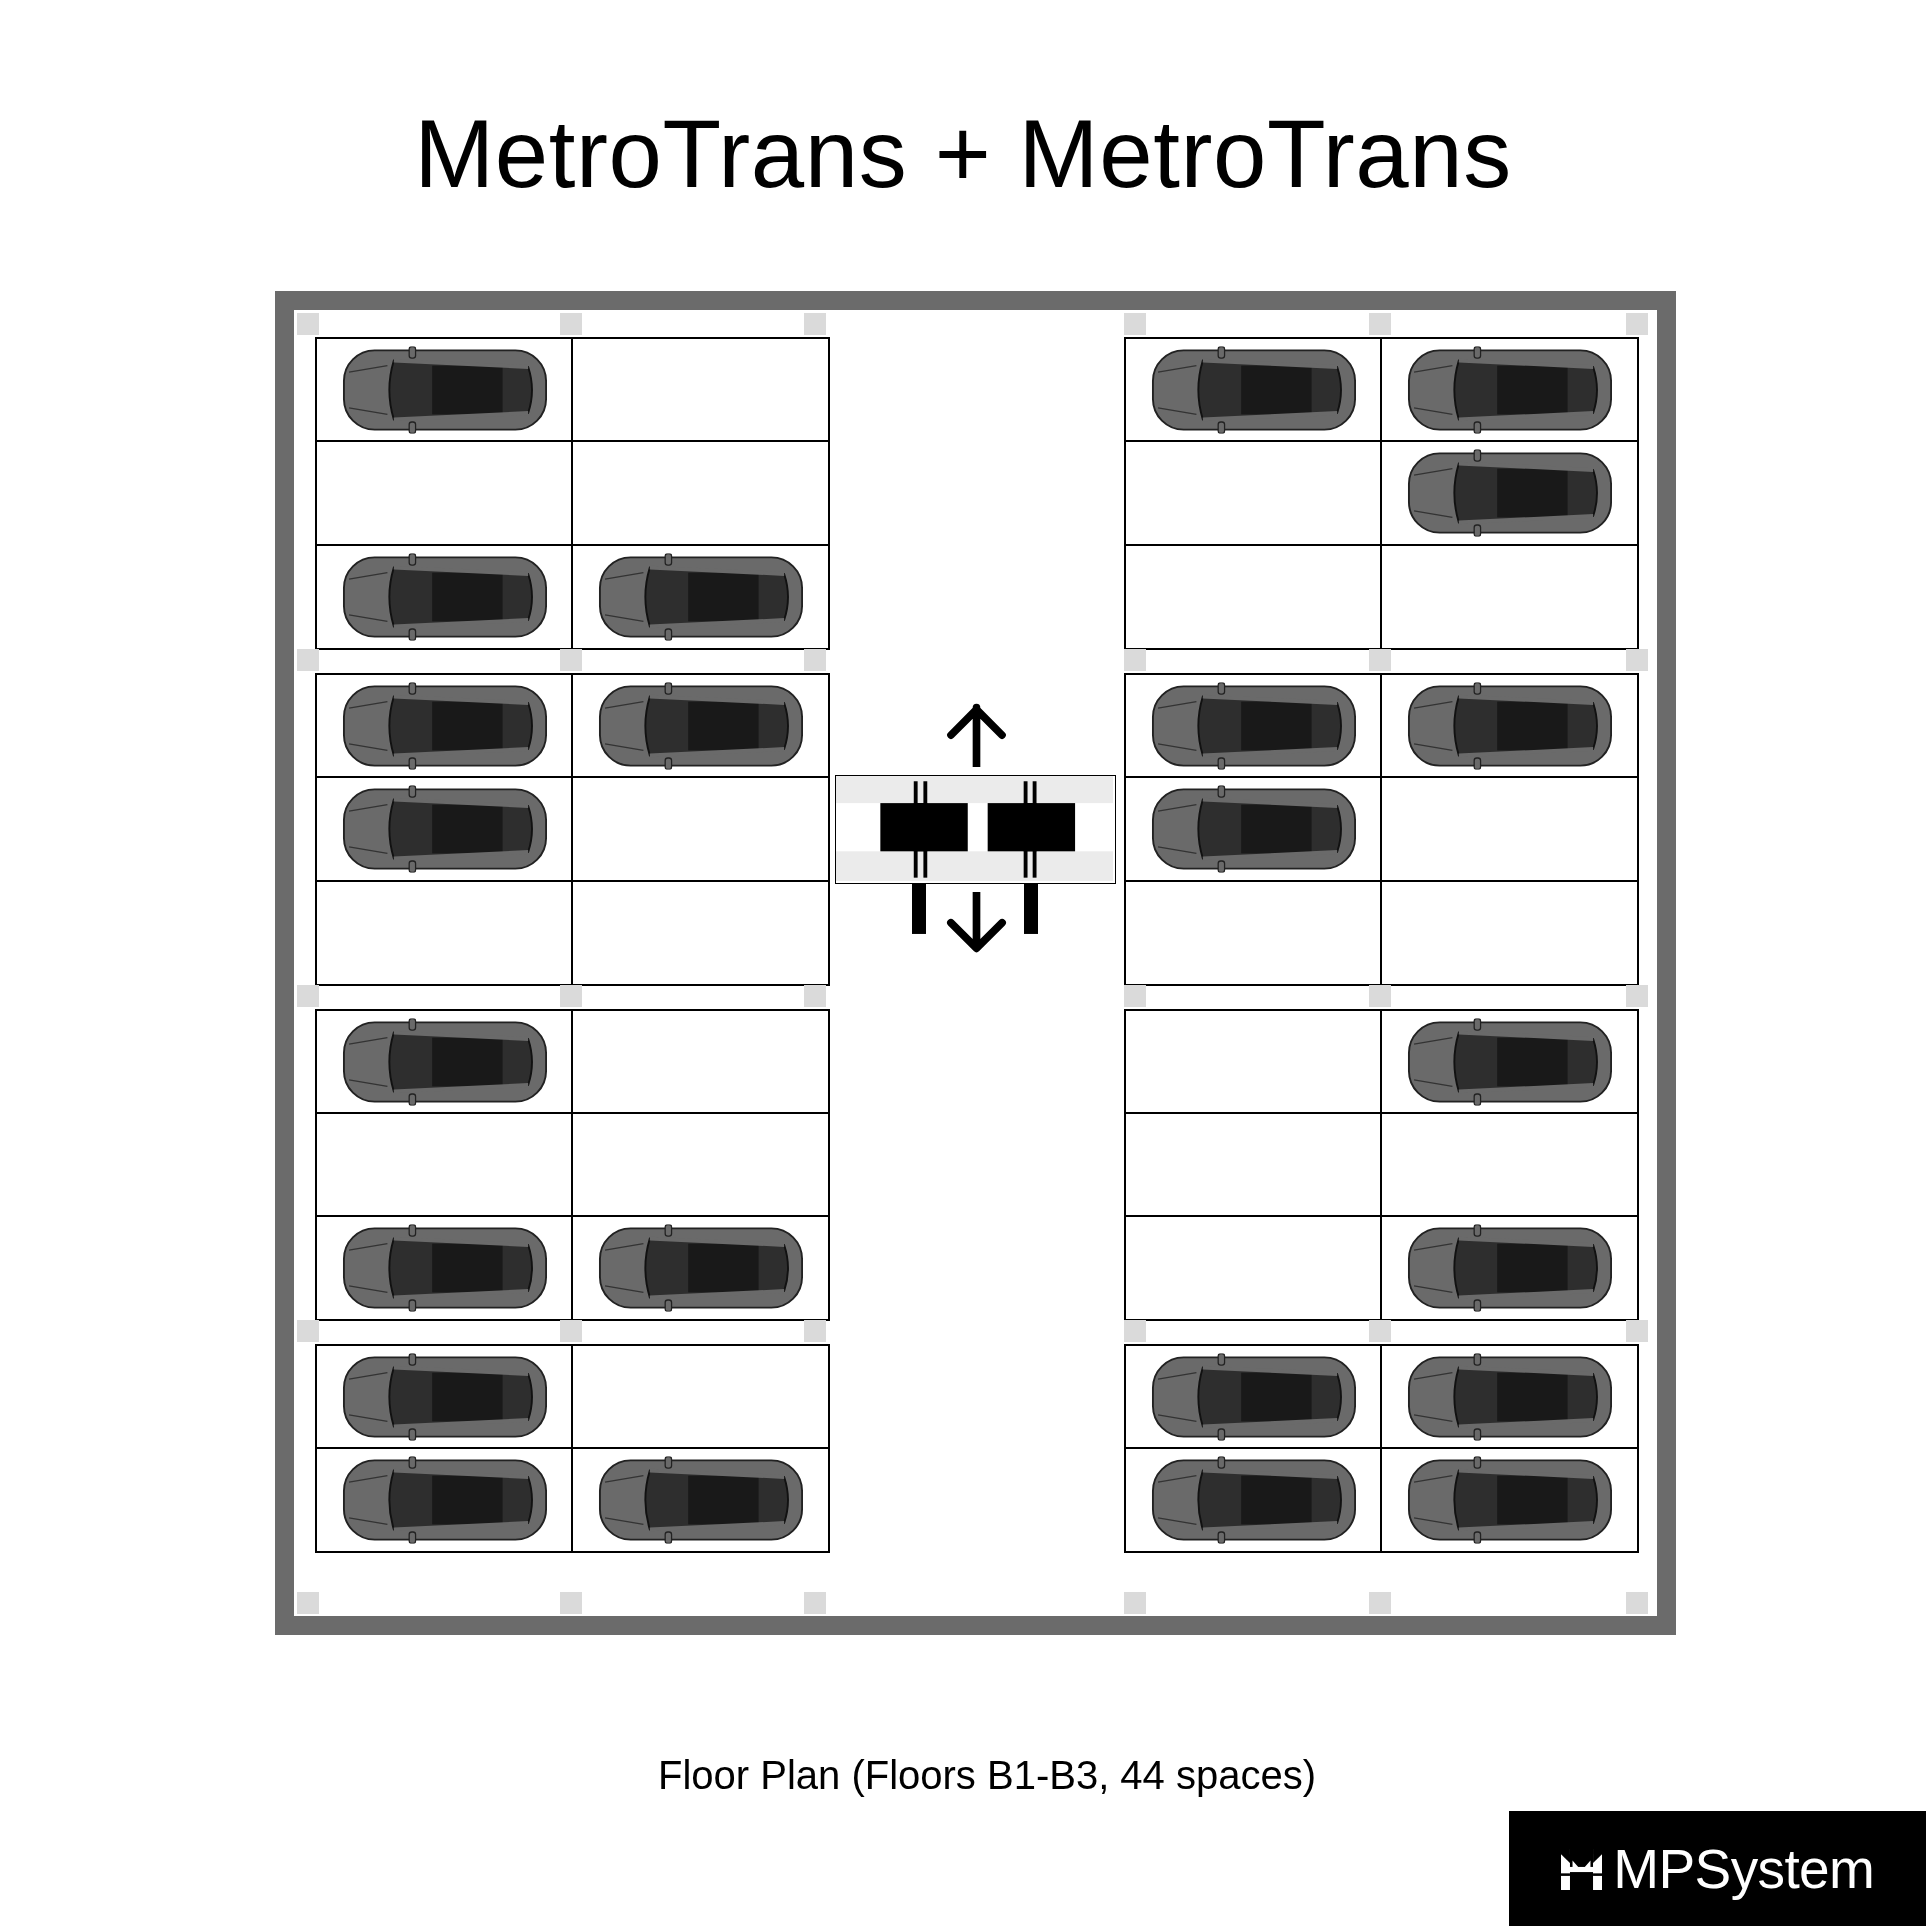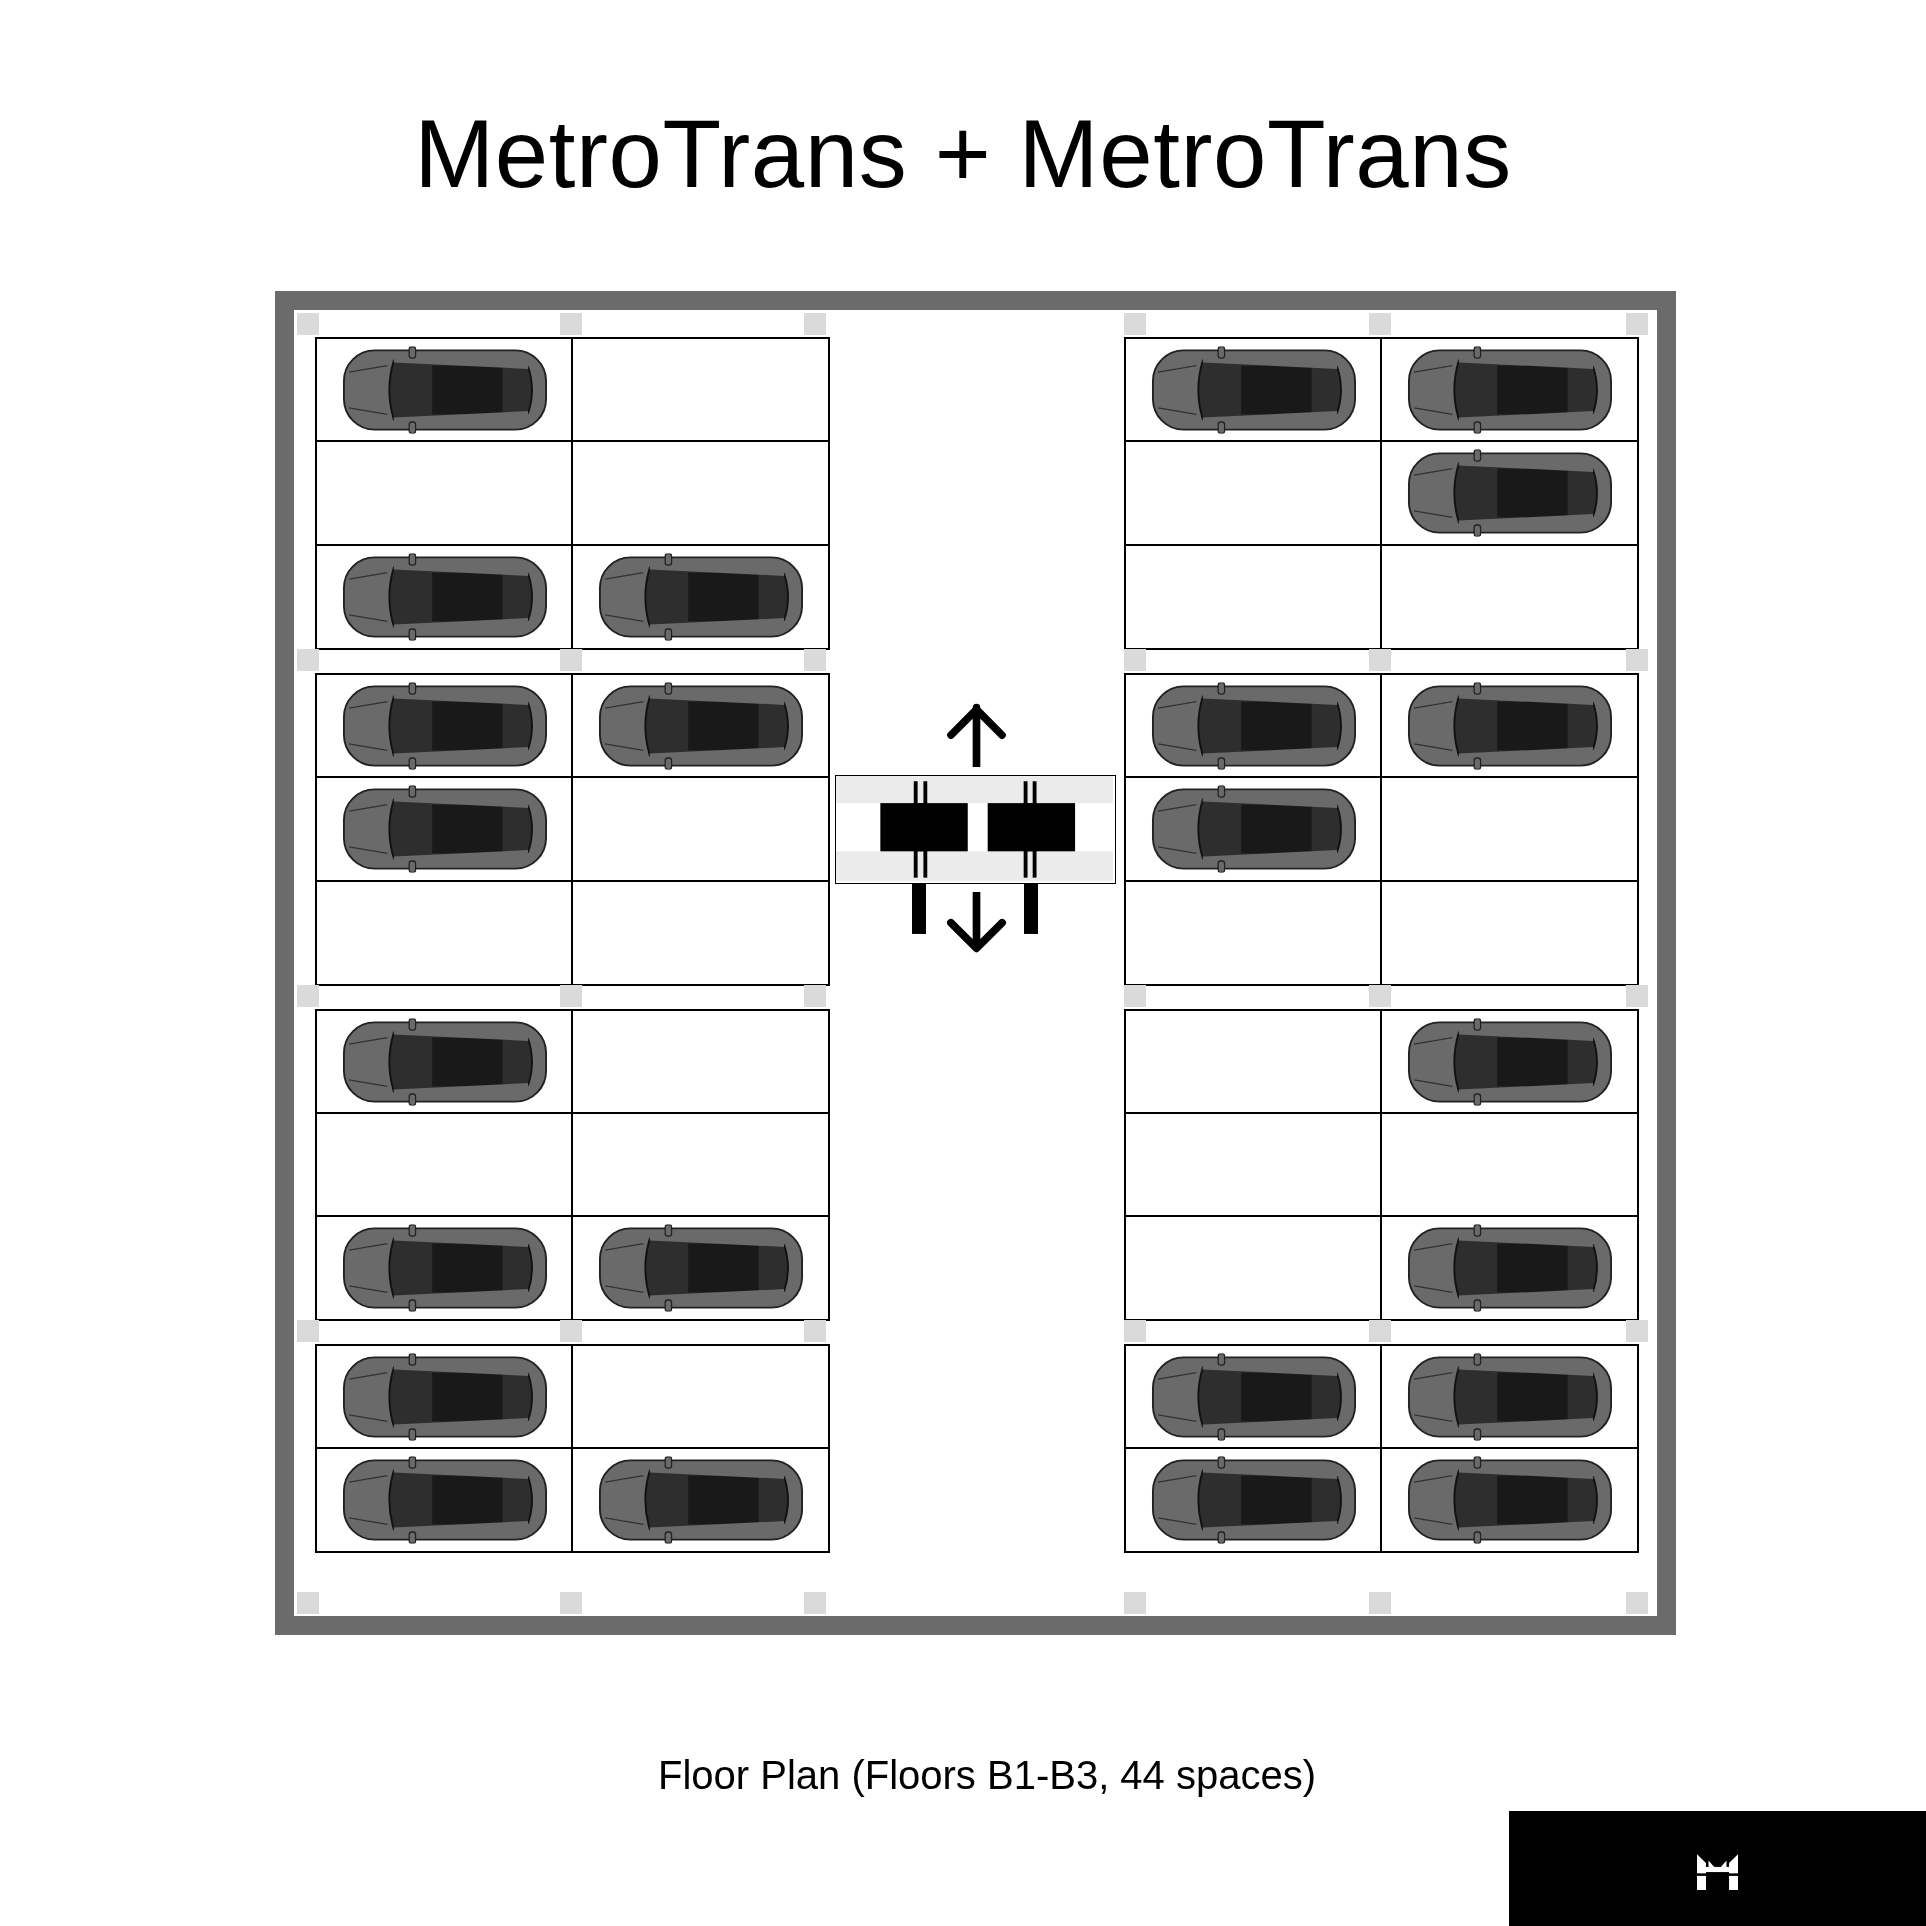--- a/index.html
+++ b/index.html
@@ -396,14 +396,15 @@
   <svg width="41" height="41" viewBox="0 0 64 64">
     <rect x="0" y="0" width="14" height="64" fill="#fff"></rect>
     <rect x="50" y="0" width="14" height="64" fill="#fff"></rect>
     <polygon points="0,0 14,0 14,22 0,8" fill="#000"></polygon>
     <polygon points="50,0 64,0 64,8 50,22" fill="#000"></polygon>
     <rect x="0" y="28" width="64" height="8" fill="#fff"></rect>
     <polygon points="18,18 32,34 46,18 46,34 18,34" fill="#fff"></polygon>
     <rect x="0" y="38" width="14" height="4" fill="#000"></rect>
     <rect x="50" y="38" width="14" height="4" fill="#000"></rect>
   </svg>
+  <span class="logo-text">MPSystem</span>
 </div>
 
 
 </body></html>

